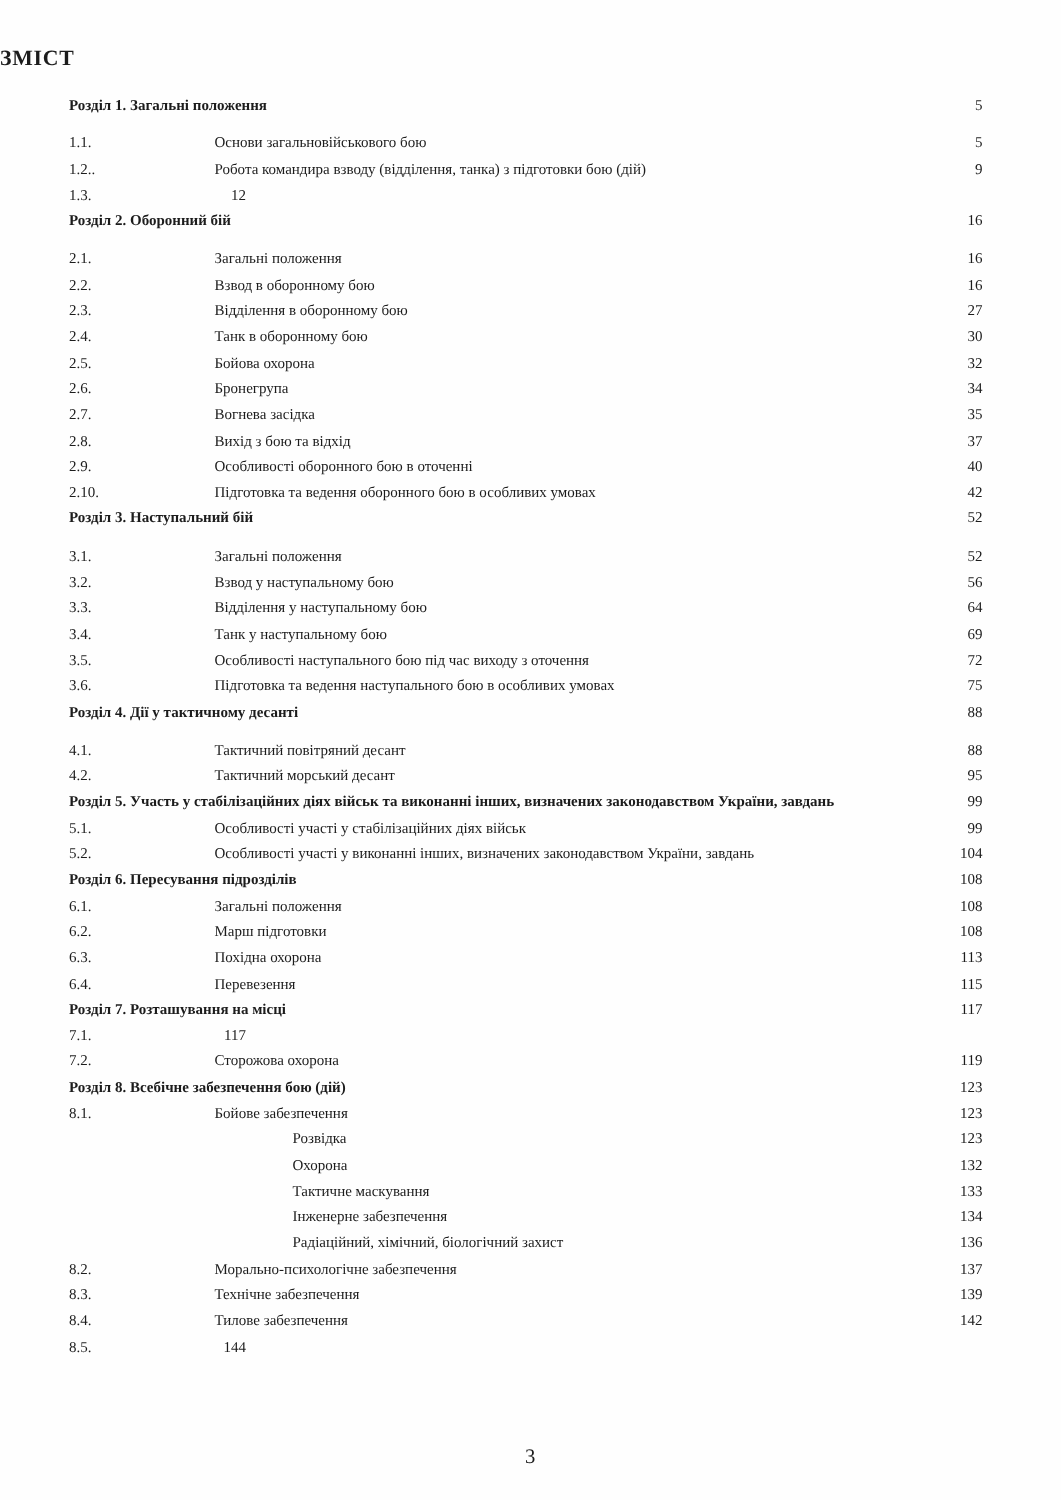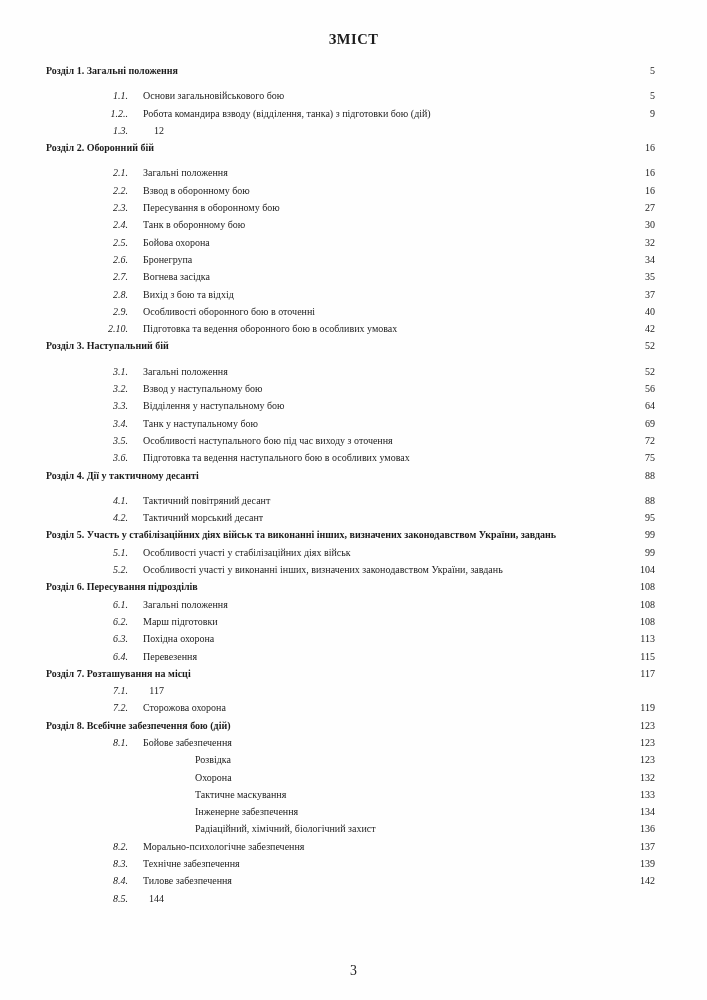--- a/index.html
+++ b/index.html
@@ -12,44 +12,42 @@
     width: 707px;
     height: 1000px;
     margin: 0 auto;
     background: #fefefe;
     color: #1c1c1c;
     font-family: "Liberation Serif", "DejaVu Serif", serif;
     overflow: hidden;
   }
   .doc-title {
     margin-top: 31px;
-    text-align: center;
+    text-align: left;
     font-weight: bold;
     font-size: 14.5px;
     line-height: 17px;
     letter-spacing: 0.5px;
   }
   .toc {
     margin: 14px 52px 0 46px;
     font-size: 10px;
     line-height: 17.3px;
   }
   .row {
     display: flex;
     align-items: flex-start;
   }
   .row.gap-after {
     margin-bottom: 8px;
   }
   .num {
     flex: none;
     width: 82px;
-    text-align: right;
     white-space: nowrap;
-    font-style: italic;
   }
   .title {
     flex: 1;
     margin-left: 15px;
     margin-right: 20px;
     text-align: justify;
   }
   .chapter .label {
     flex: 1;
     margin-right: 20px;
@@ -110,21 +108,21 @@
         <span class="title">Загальні положення</span>
         <span class="page-num">16</span>
       </div>
       <div class="row section">
         <span class="num">2.2.</span>
         <span class="title">Взвод в оборонному бою</span>
         <span class="page-num">16</span>
       </div>
       <div class="row section">
         <span class="num">2.3.</span>
-        <span class="title">Пересування в оборонному бою</span>
+        <span class="title">Відділення в оборонному бою</span>
         <span class="page-num">27</span>
       </div>
       <div class="row section">
         <span class="num">2.4.</span>
         <span class="title">Танк в оборонному бою</span>
         <span class="page-num">30</span>
       </div>
       <div class="row section">
         <span class="num">2.5.</span>
         <span class="title">Бойова охорона</span>

